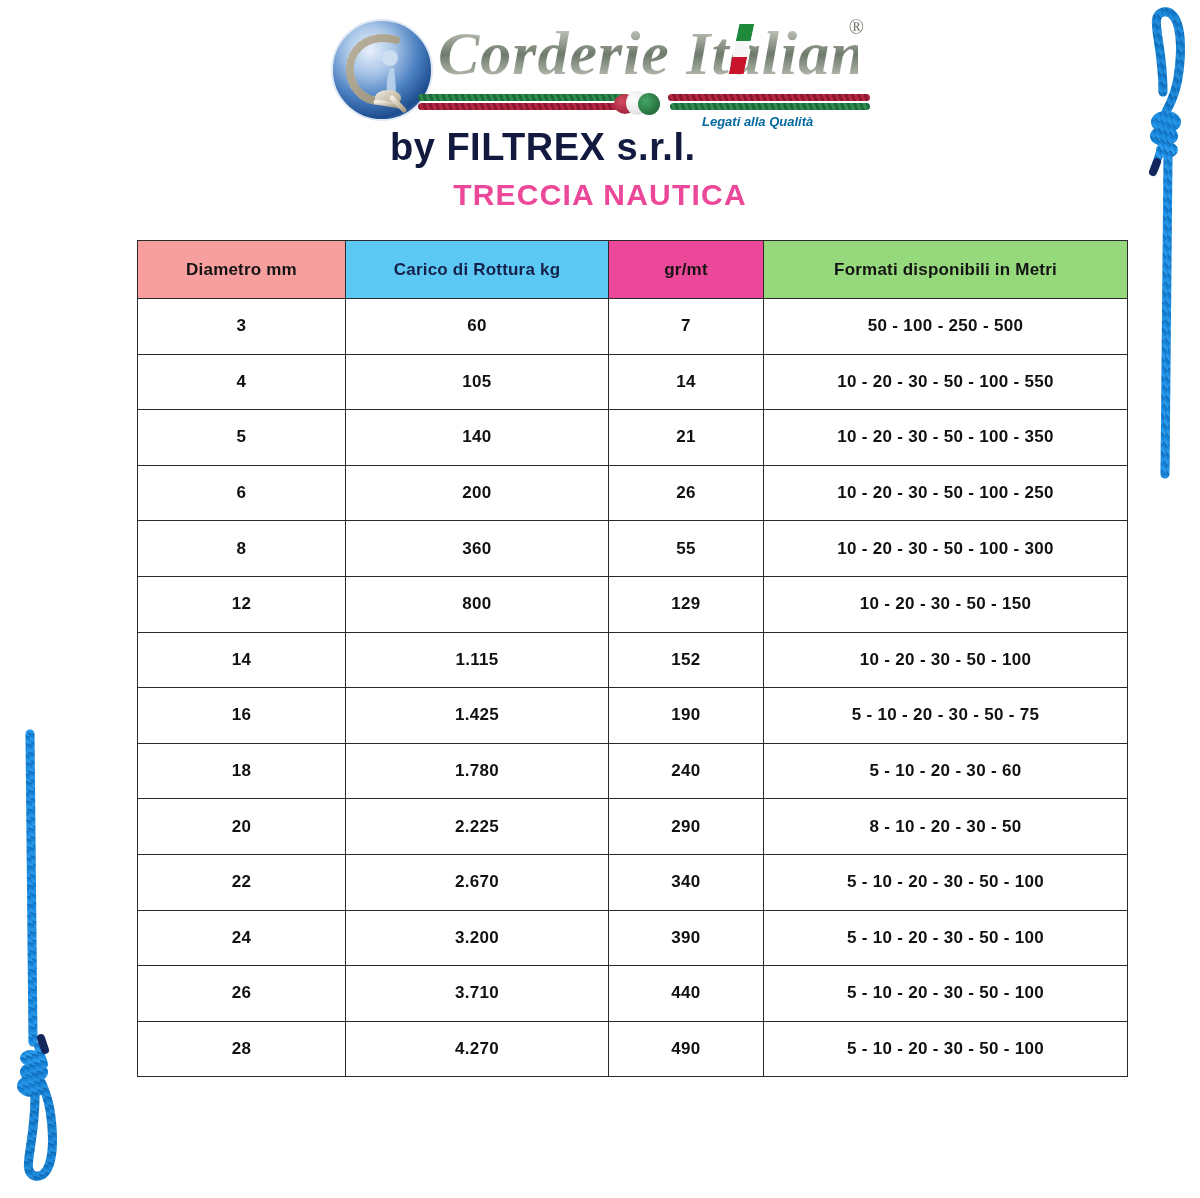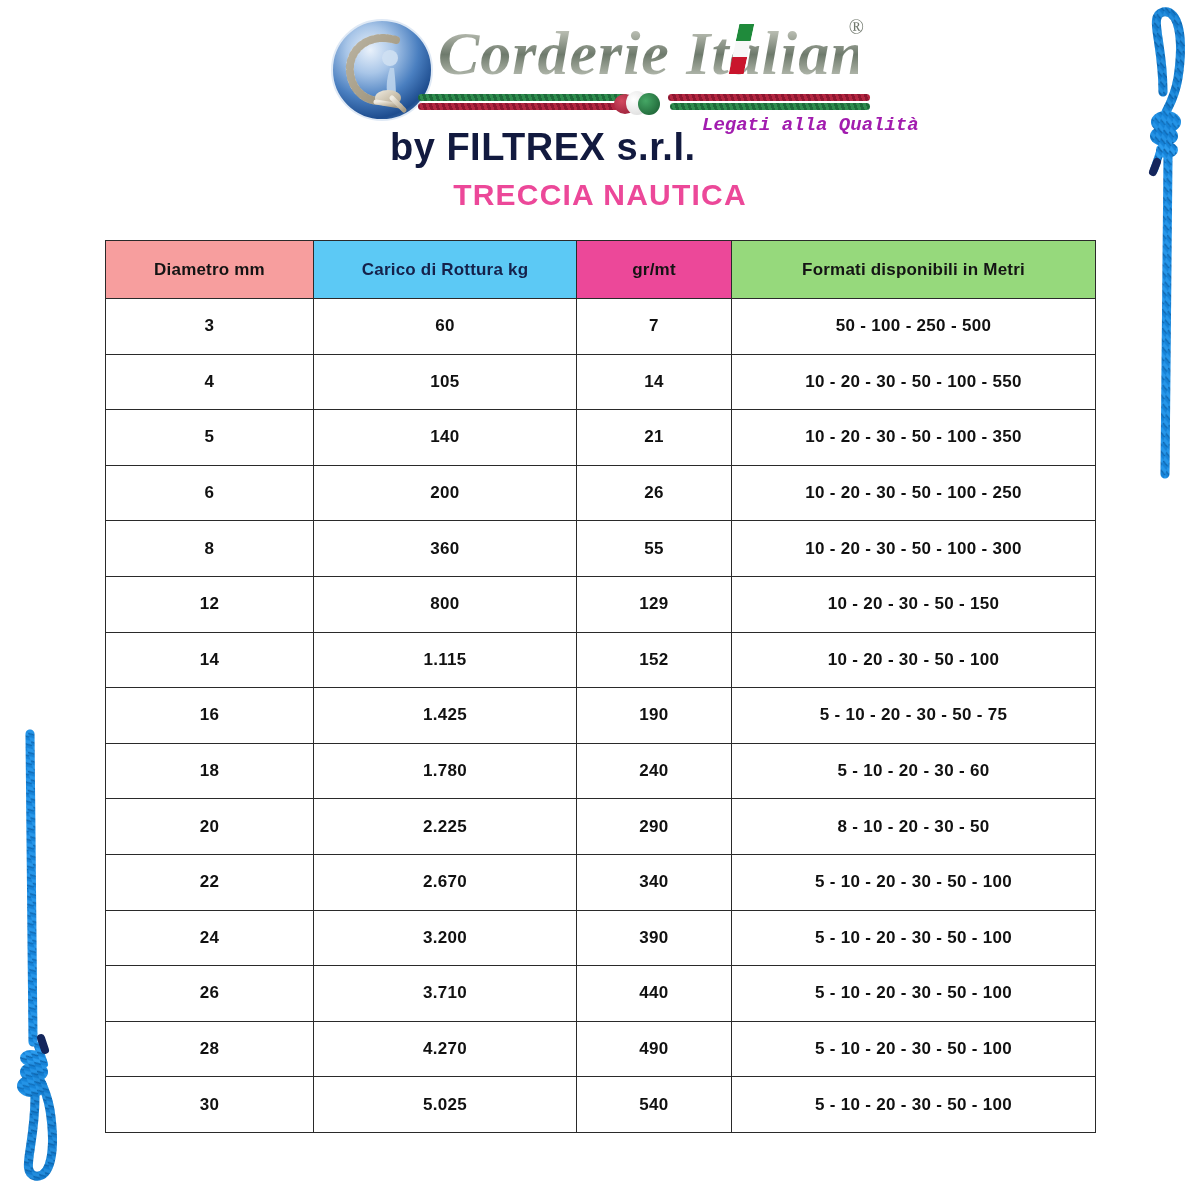--- a/index.html
+++ b/index.html
@@ -124,25 +124,25 @@
   }
   .knot-green {
     left: 24px; top: 3px; width: 22px; height: 22px;
     background: radial-gradient(circle at 35% 35%,#45a765,#17572e);
   }
 
   .tagline {
     position: absolute;
     left: 372px;
     top: 106px;
-    font-family: Liberation Mono, monospace;
+    font-family: Liberation Sans, sans-serif;
     font-style: italic;
     font-weight: bold;
-    font-size: 19px;
-    color: #a21caf;
+    font-size: 13px;
+    color: #0369a1;
     white-space: nowrap;
   }
 
   .filtrex {
     position: absolute;
     left: 60px;
     top: 118px;
     font-family: "Liberation Sans", sans-serif;
     font-weight: bold;
     font-size: 38px;
@@ -170,20 +170,21 @@
     position: absolute;
     left: 105px;
     top: 240px;
     width: 990px;
   }
 
   table.spec {
     width: 990px;
     border-collapse: collapse;
     table-layout: fixed;
+    margin-left: 32px;
   }
 
   table.spec col.c1 { width: 208px; }
   table.spec col.c2 { width: 263px; }
   table.spec col.c3 { width: 155px; }
   table.spec col.c4 { width: 364px; }
 
   table.spec th {
     height: 58px;
     border: 1px solid #2a2a2a;
@@ -434,23 +435,17 @@
             <td>3.710</td>
             <td>440</td>
             <td class="fmt">5 - 10 - 20 - 30 - 50 - 100</td>
           </tr>
           <tr>
             <td>28</td>
             <td>4.270</td>
             <td>490</td>
             <td class="fmt">5 - 10 - 20 - 30 - 50 - 100</td>
           </tr>
-          <tr>
-            <td>30</td>
-            <td>5.025</td>
-            <td>540</td>
-            <td class="fmt">5 - 10 - 20 - 30 - 50 - 100</td>
-          </tr>
         </tbody>
     </table>
   </div>
 
 </div>
 
 </body></html>

